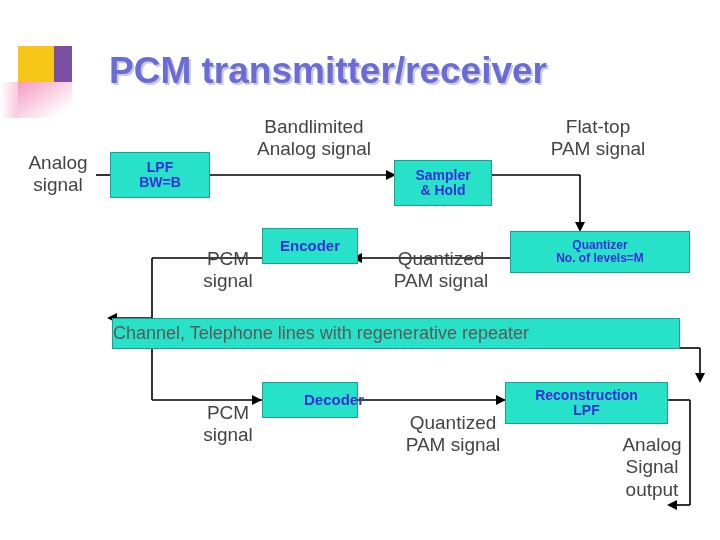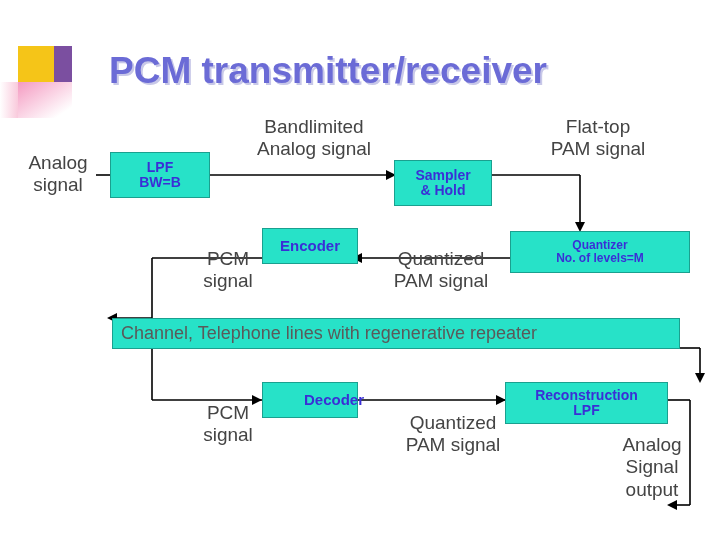--- a/index.html
+++ b/index.html
@@ -58,21 +58,20 @@
     white-space:pre-line;
   }
   .chan {
     position:absolute;
     background:#27e2c8;
     border:1px solid #1aa08f;
     color:#5a5a5a;
     font-size:18px;
     display:flex;
     align-items:center;
-    padding-left:8px;
     box-sizing:border-box;
   }
   svg.wires { position:absolute; left:0; top:0; width:720px; height:540px; pointer-events:none; }
 </style>
 </head>
 <body>
 
 <div class="deco deco-pinkfade2"></div>
 <div class="deco deco-pinkfade"></div>
 <div class="deco deco-yellow"></div>

